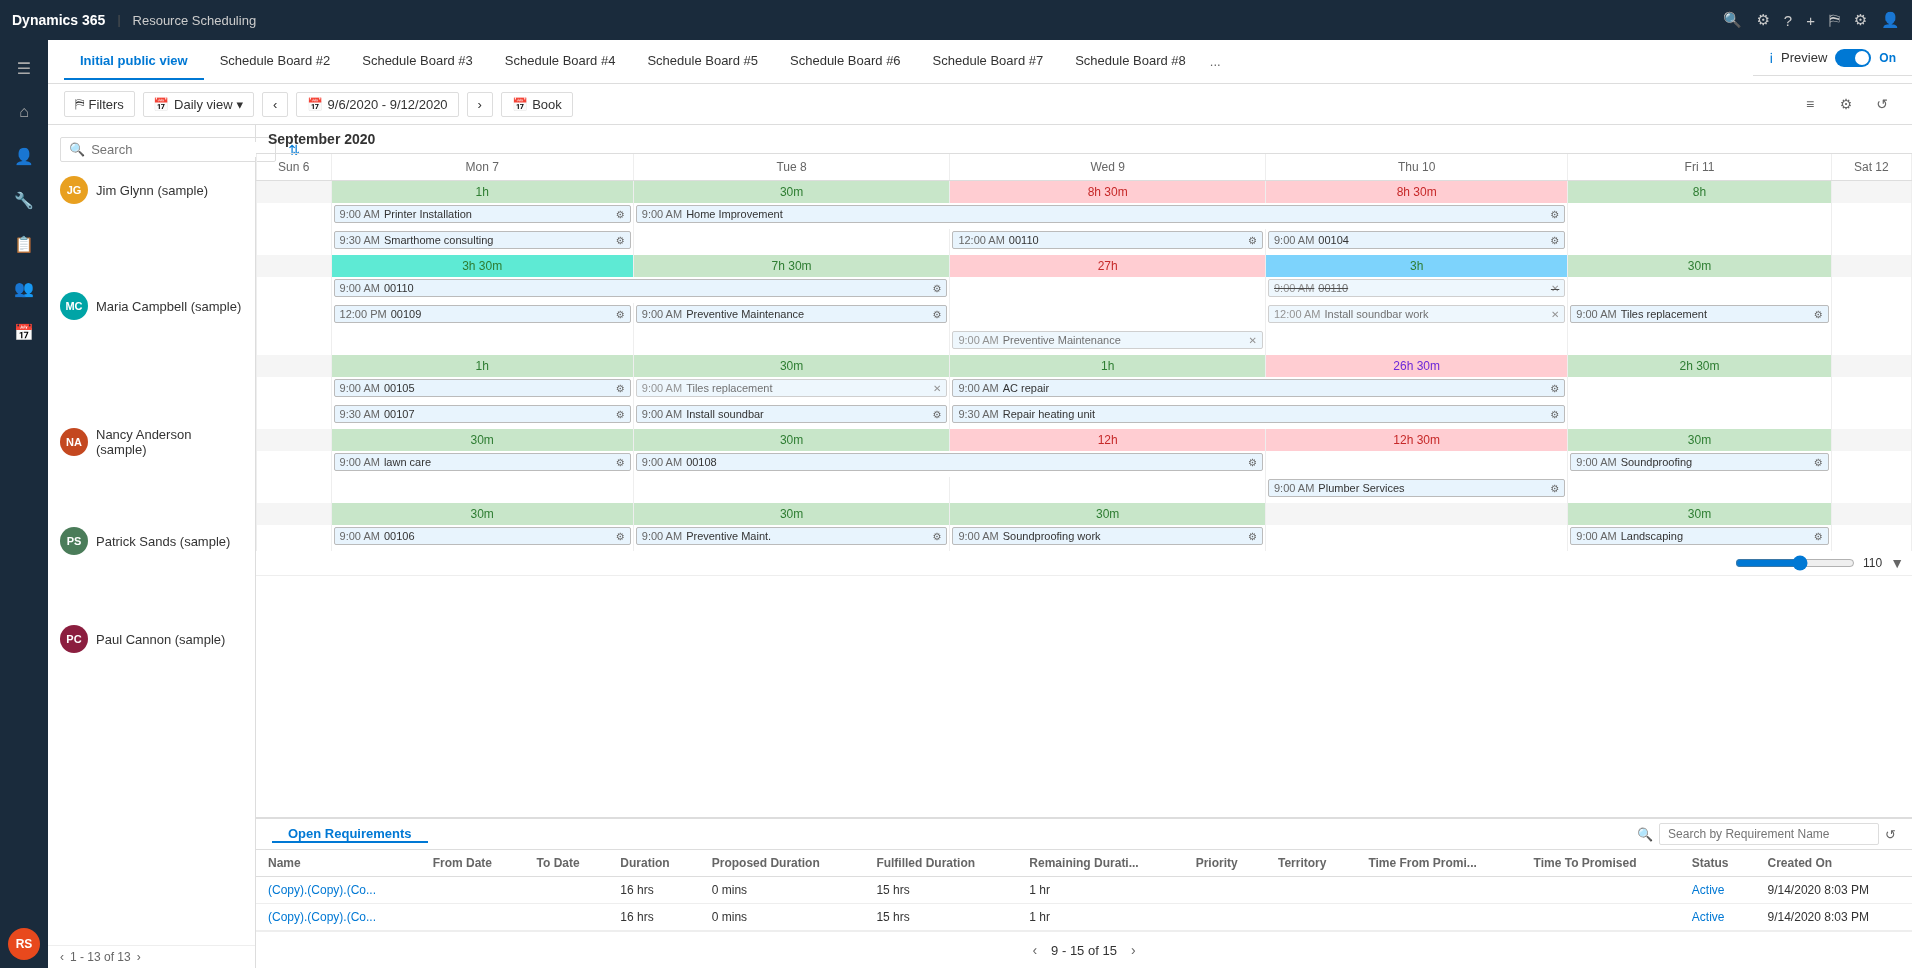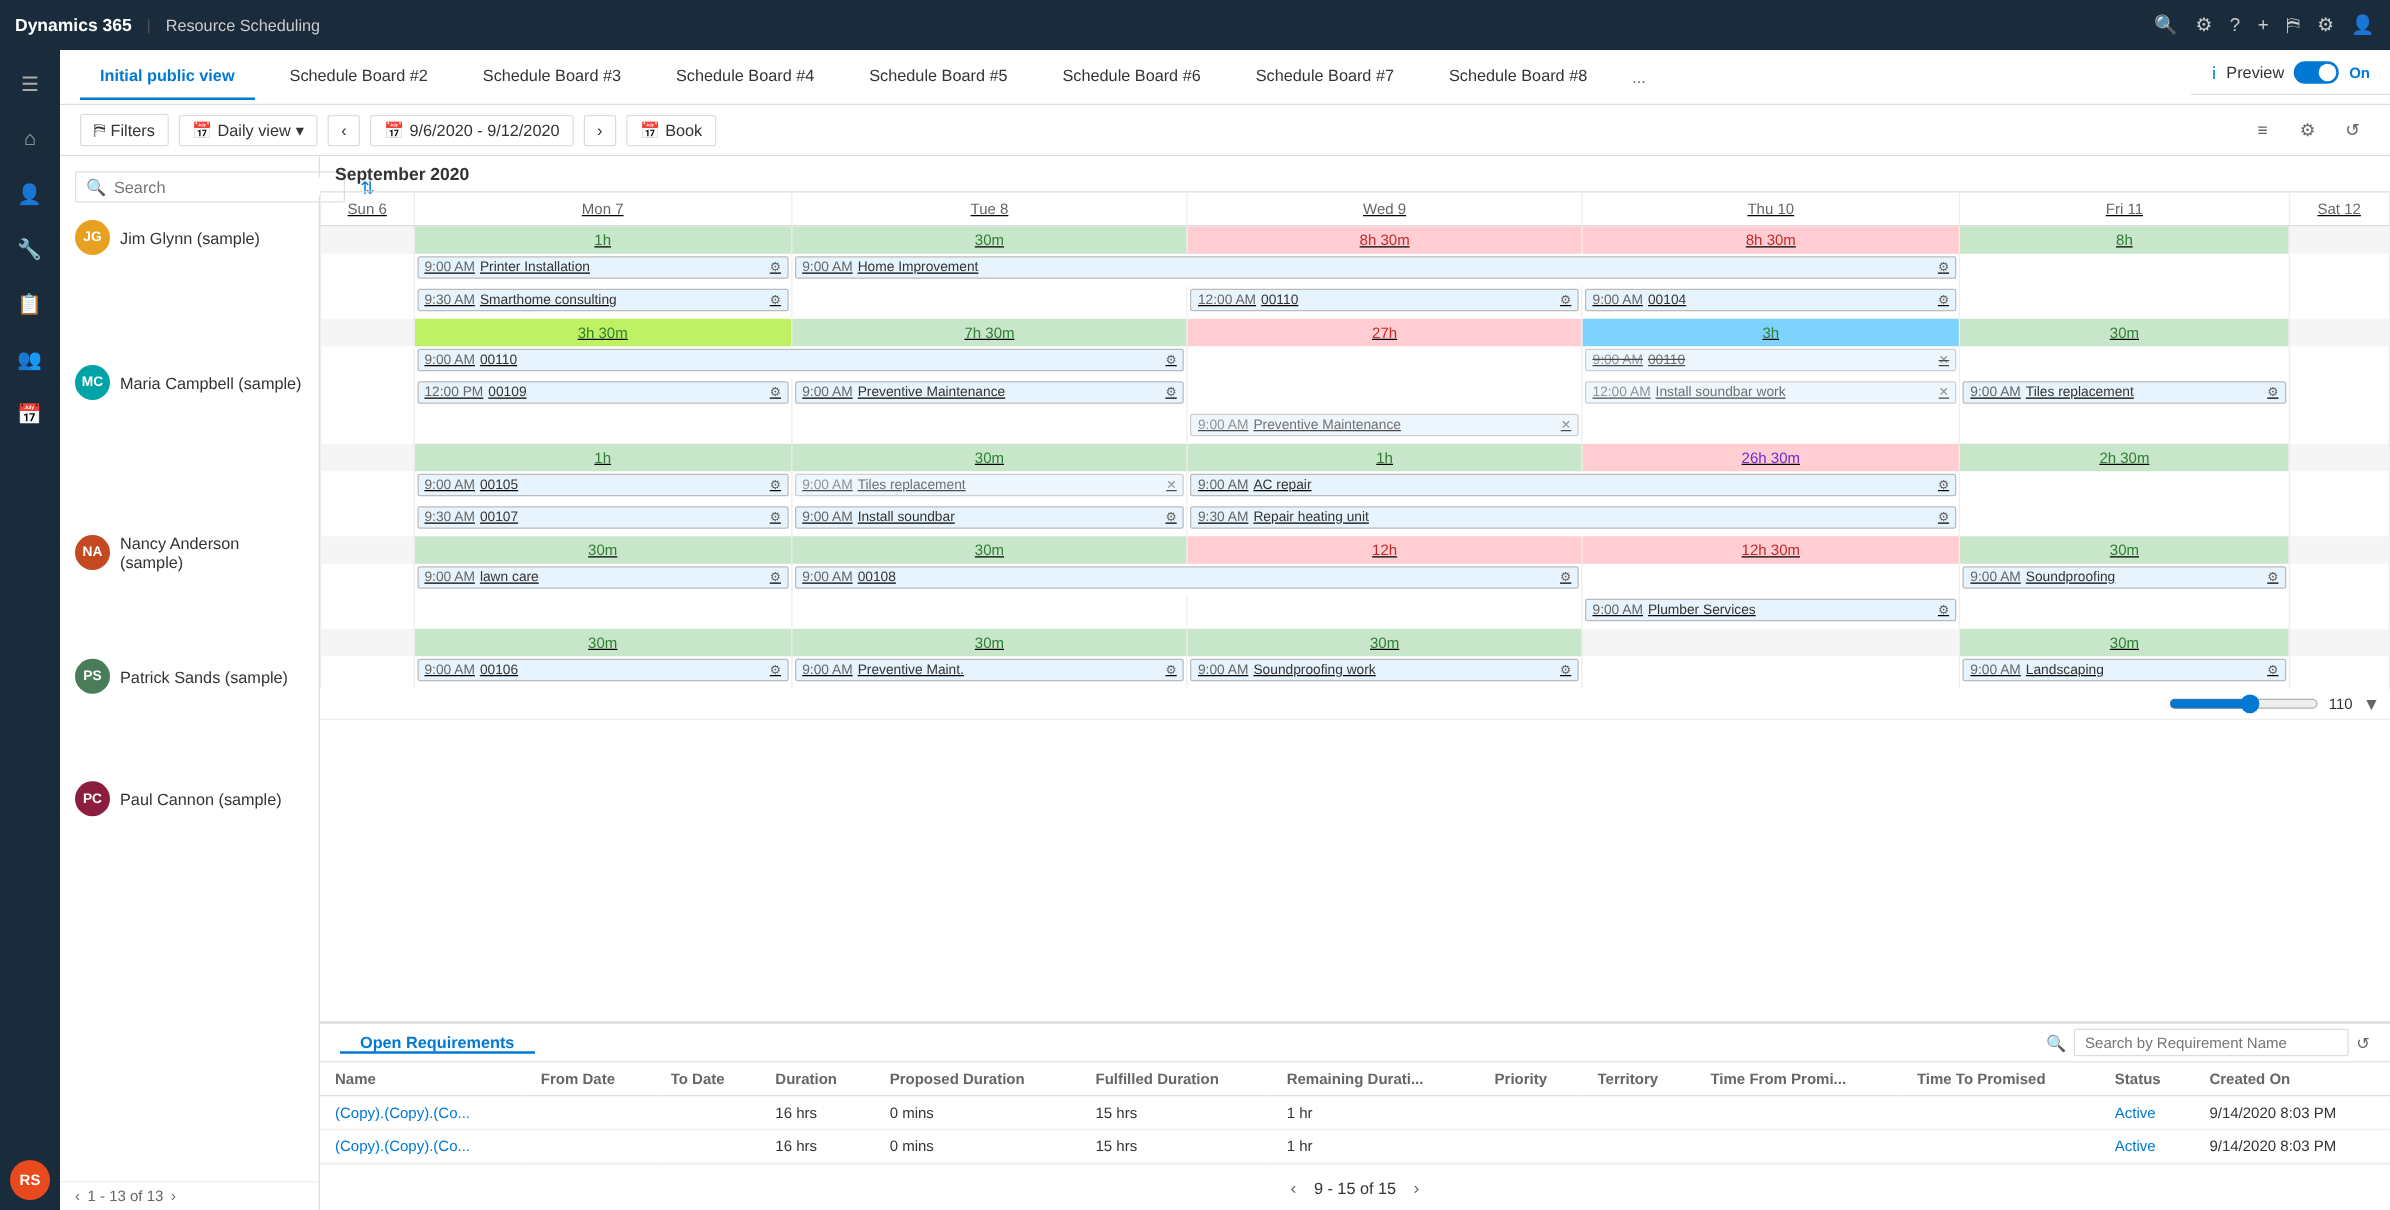--- a/index.html
+++ b/index.html
@@ -103,21 +103,21 @@
     }
 
     
     .tabs-row {
       display: flex;
       align-items: center;
       border-bottom: 1px solid #ddd;
       padding: 0 16px;
       height: 44px;
       background: white;
-      gap: 12px;
+      gap: 0;
     }
     .tab {
       padding: 10px 16px;
       font-size: 13px;
       color: #333;
       cursor: pointer;
       border-bottom: 2px solid transparent;
       white-space: nowrap;
     }
     .tab.active {
@@ -484,21 +484,21 @@
           <span class="res-pag-btn">‹</span>
           <span>1 - 13 of 13</span>
           <span class="res-pag-btn">›</span>
         </div>
       </div>
 
       <div class="main-schedule">
         <div class="schedule-scrollable">
           <div style="padding:6px 12px;font-size:14px;font-weight:600;color:#333;border-bottom:1px solid #ddd;">September 2020</div>
 
-          <div style="overflow-x:auto;text-decoration:underline;">
+          <div style="overflow-x:auto;">
             <table style="width:100%;border-collapse:collapse;min-width:900px;">
 
               <thead>
                 <tr>
                   <th style="width:0;border-right:1px solid #eee;border-bottom:1px solid #ddd;"></th>
                   <th style="text-align:center;padding:6px;font-size:12px;color:#666;font-weight:400;border-right:1px solid #eee;border-bottom:1px solid #ddd;">Sun 6</th>
                   <th style="text-align:center;padding:6px;font-size:12px;color:#666;font-weight:400;border-right:1px solid #eee;border-bottom:1px solid #ddd;">Mon 7</th>
                   <th style="text-align:center;padding:6px;font-size:12px;color:#666;font-weight:400;border-right:1px solid #eee;border-bottom:1px solid #ddd;">Tue 8</th>
                   <th style="text-align:center;padding:6px;font-size:12px;color:#666;font-weight:400;border-right:1px solid #eee;border-bottom:1px solid #ddd;">Wed 9</th>
                   <th style="text-align:center;padding:6px;font-size:12px;color:#666;font-weight:400;border-right:1px solid #eee;border-bottom:1px solid #ddd;">Thu 10</th>
@@ -563,21 +563,21 @@
                       <span class="event-icon">⚙</span>
                     </div>
                   </td>
                   <td style="border-right:1px solid #eee;padding:2px;"></td>
                   <td style="border-right:1px solid #eee;padding:2px;"></td>
                 </tr>
 
                 <tr>
                   <td style="border-right:1px solid #eee;background:#f5f5f5;"></td>
                   <td style="background:#f5f5f5;border-right:1px solid #eee;"></td>
-                  <td style="text-align:center;padding:4px 6px;font-size:12px;background:#bef264;color:#2e7d32;font-weight:500;border-right:1px solid #eee;">3h 30m</td>
+                  <td style="text-align:center;padding:4px 6px;font-size:12px;background:#5eead4;color:#2e7d32;font-weight:500;border-right:1px solid #eee;">3h 30m</td>
                   <td style="text-align:center;padding:4px 6px;font-size:12px;background:#c8e6c9;color:#2e7d32;font-weight:500;border-right:1px solid #eee;">7h 30m</td>
                   <td style="text-align:center;padding:4px 6px;font-size:12px;background:#ffcdd2;color:#c62828;font-weight:500;border-right:1px solid #eee;">27h</td>
                   <td style="text-align:center;padding:4px 6px;font-size:12px;background:#7dd3fc;color:#2e7d32;font-weight:500;border-right:1px solid #eee;">3h</td>
                   <td style="text-align:center;padding:4px 6px;font-size:12px;background:#c8e6c9;color:#2e7d32;font-weight:500;border-right:1px solid #eee;">30m</td>
                   <td style="background:#f5f5f5;border-right:1px solid #eee;"></td>
                 </tr>
                 <tr>
                   <td style="border-right:1px solid #eee;"></td>
                   <td style="border-right:1px solid #eee;padding:2px;"></td>
                   <td colspan="2" style="border-right:1px solid #eee;padding:2px;">

